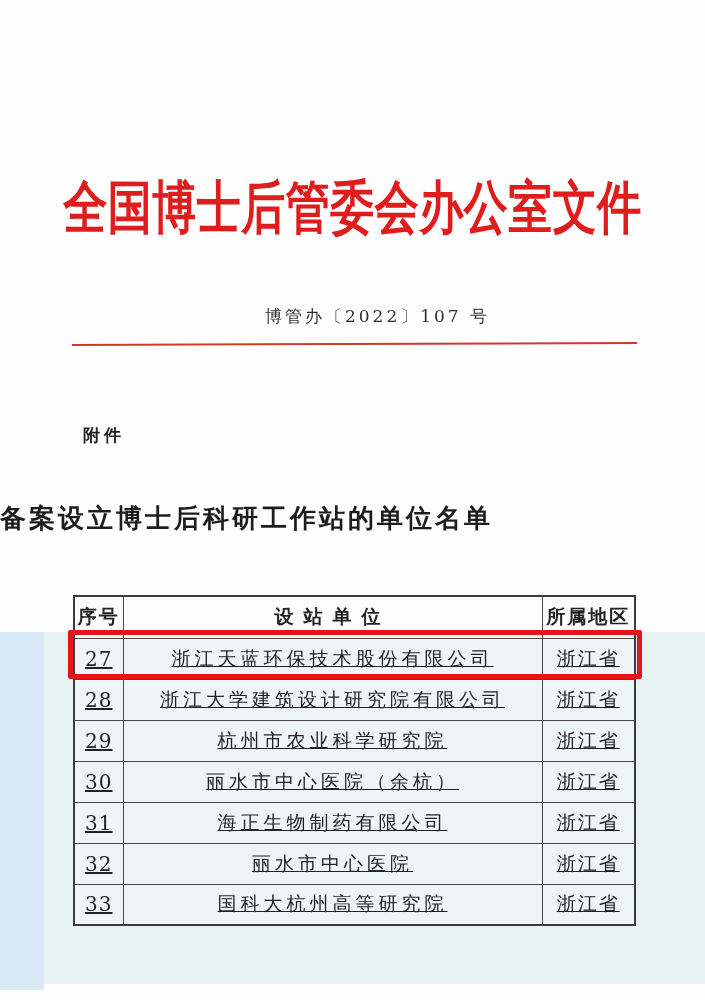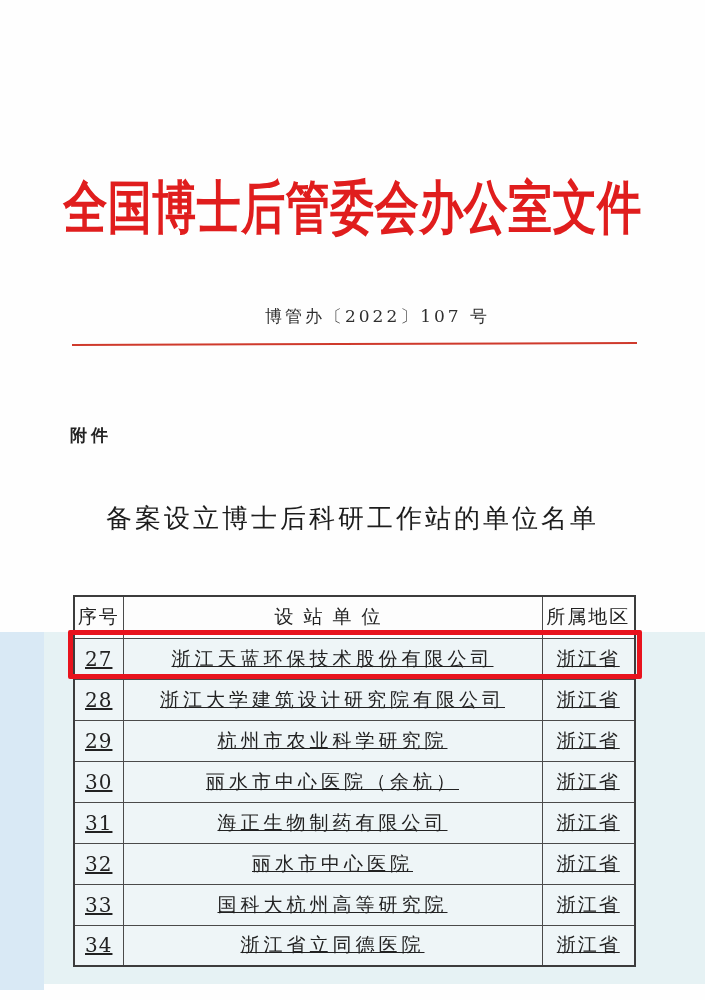--- a/index.html
+++ b/index.html
@@ -51,36 +51,35 @@
     top: 343px;
     left: 72px;
     width: 565px;
     height: 2px;
     background: var(--rule-red, #cf3a2c);
     transform: rotate(-0.2deg);
   }
   .attachment {
     position: absolute;
     top: 424px;
-    left: 70px;
+    left: 83px;
     font-size: 17px;
     font-weight: bold;
     letter-spacing: 4px;
     color: #222;
     font-family: "DejaVu Sans", "Liberation Sans", sans-serif;
   }
   .table-title {
     position: absolute;
     top: 501px;
     left: 0;
     width: 100%;
     margin: 0;
-    text-align: center;
     font-size: 26px;
-    font-weight: normal;
+    font-weight: bold;
     letter-spacing: 3px;
     color: #1d1d1d;
     white-space: nowrap;
   }
 
   
   .tint-overlay {
     position: absolute;
     top: 632px;
     left: 0;
@@ -115,21 +114,21 @@
   table.unit-table th, table.unit-table td {
     border: 1px solid #4a4a4a;
     text-align: center;
     vertical-align: middle;
     padding: 0;
     overflow: hidden;
     white-space: nowrap;
   }
   table.unit-table thead tr { height: 42px; }
   table.unit-table tbody tr { height: 41px; }
-  table.unit-table thead th { background: #fdfdfd; font-weight: normal; font-size: 19px; }
+  table.unit-table thead th { background: #fdfdfd; font-weight: bold; font-size: 19px; }
   table.unit-table tbody td { background: var(--cell-tint, #eef5f7); text-decoration: underline; }
   .col-no     { width: 49px; }
   .col-unit   { width: 419px; }
   .col-region { width: 93px; }
   th.h-no     { letter-spacing: 2px; }
   th.h-unit   { letter-spacing: 10px; }
   th.h-region { letter-spacing: 2px; }
   td.c-no     { font-size: 20px; letter-spacing: 1px; }
   td.c-unit   { font-size: 19px; letter-spacing: 4px; }
   td.c-region { font-size: 19px; letter-spacing: 2px; }
@@ -208,23 +207,18 @@
         <tr>
     <td class="c-no">32</td>
     <td class="c-unit">丽水市中心医院</td>
     <td class="c-region">浙江省</td>
   </tr>
         <tr>
     <td class="c-no">33</td>
     <td class="c-unit">国科大杭州高等研究院</td>
     <td class="c-region">浙江省</td>
   </tr>
-        <tr>
-    <td class="c-no">34</td>
-    <td class="c-unit">浙江省立同德医院</td>
-    <td class="c-region">浙江省</td>
-  </tr>
       </tbody>
   </table>
 
   <div class="highlight-box"></div>
 
 </div>
 
 </body></html>

